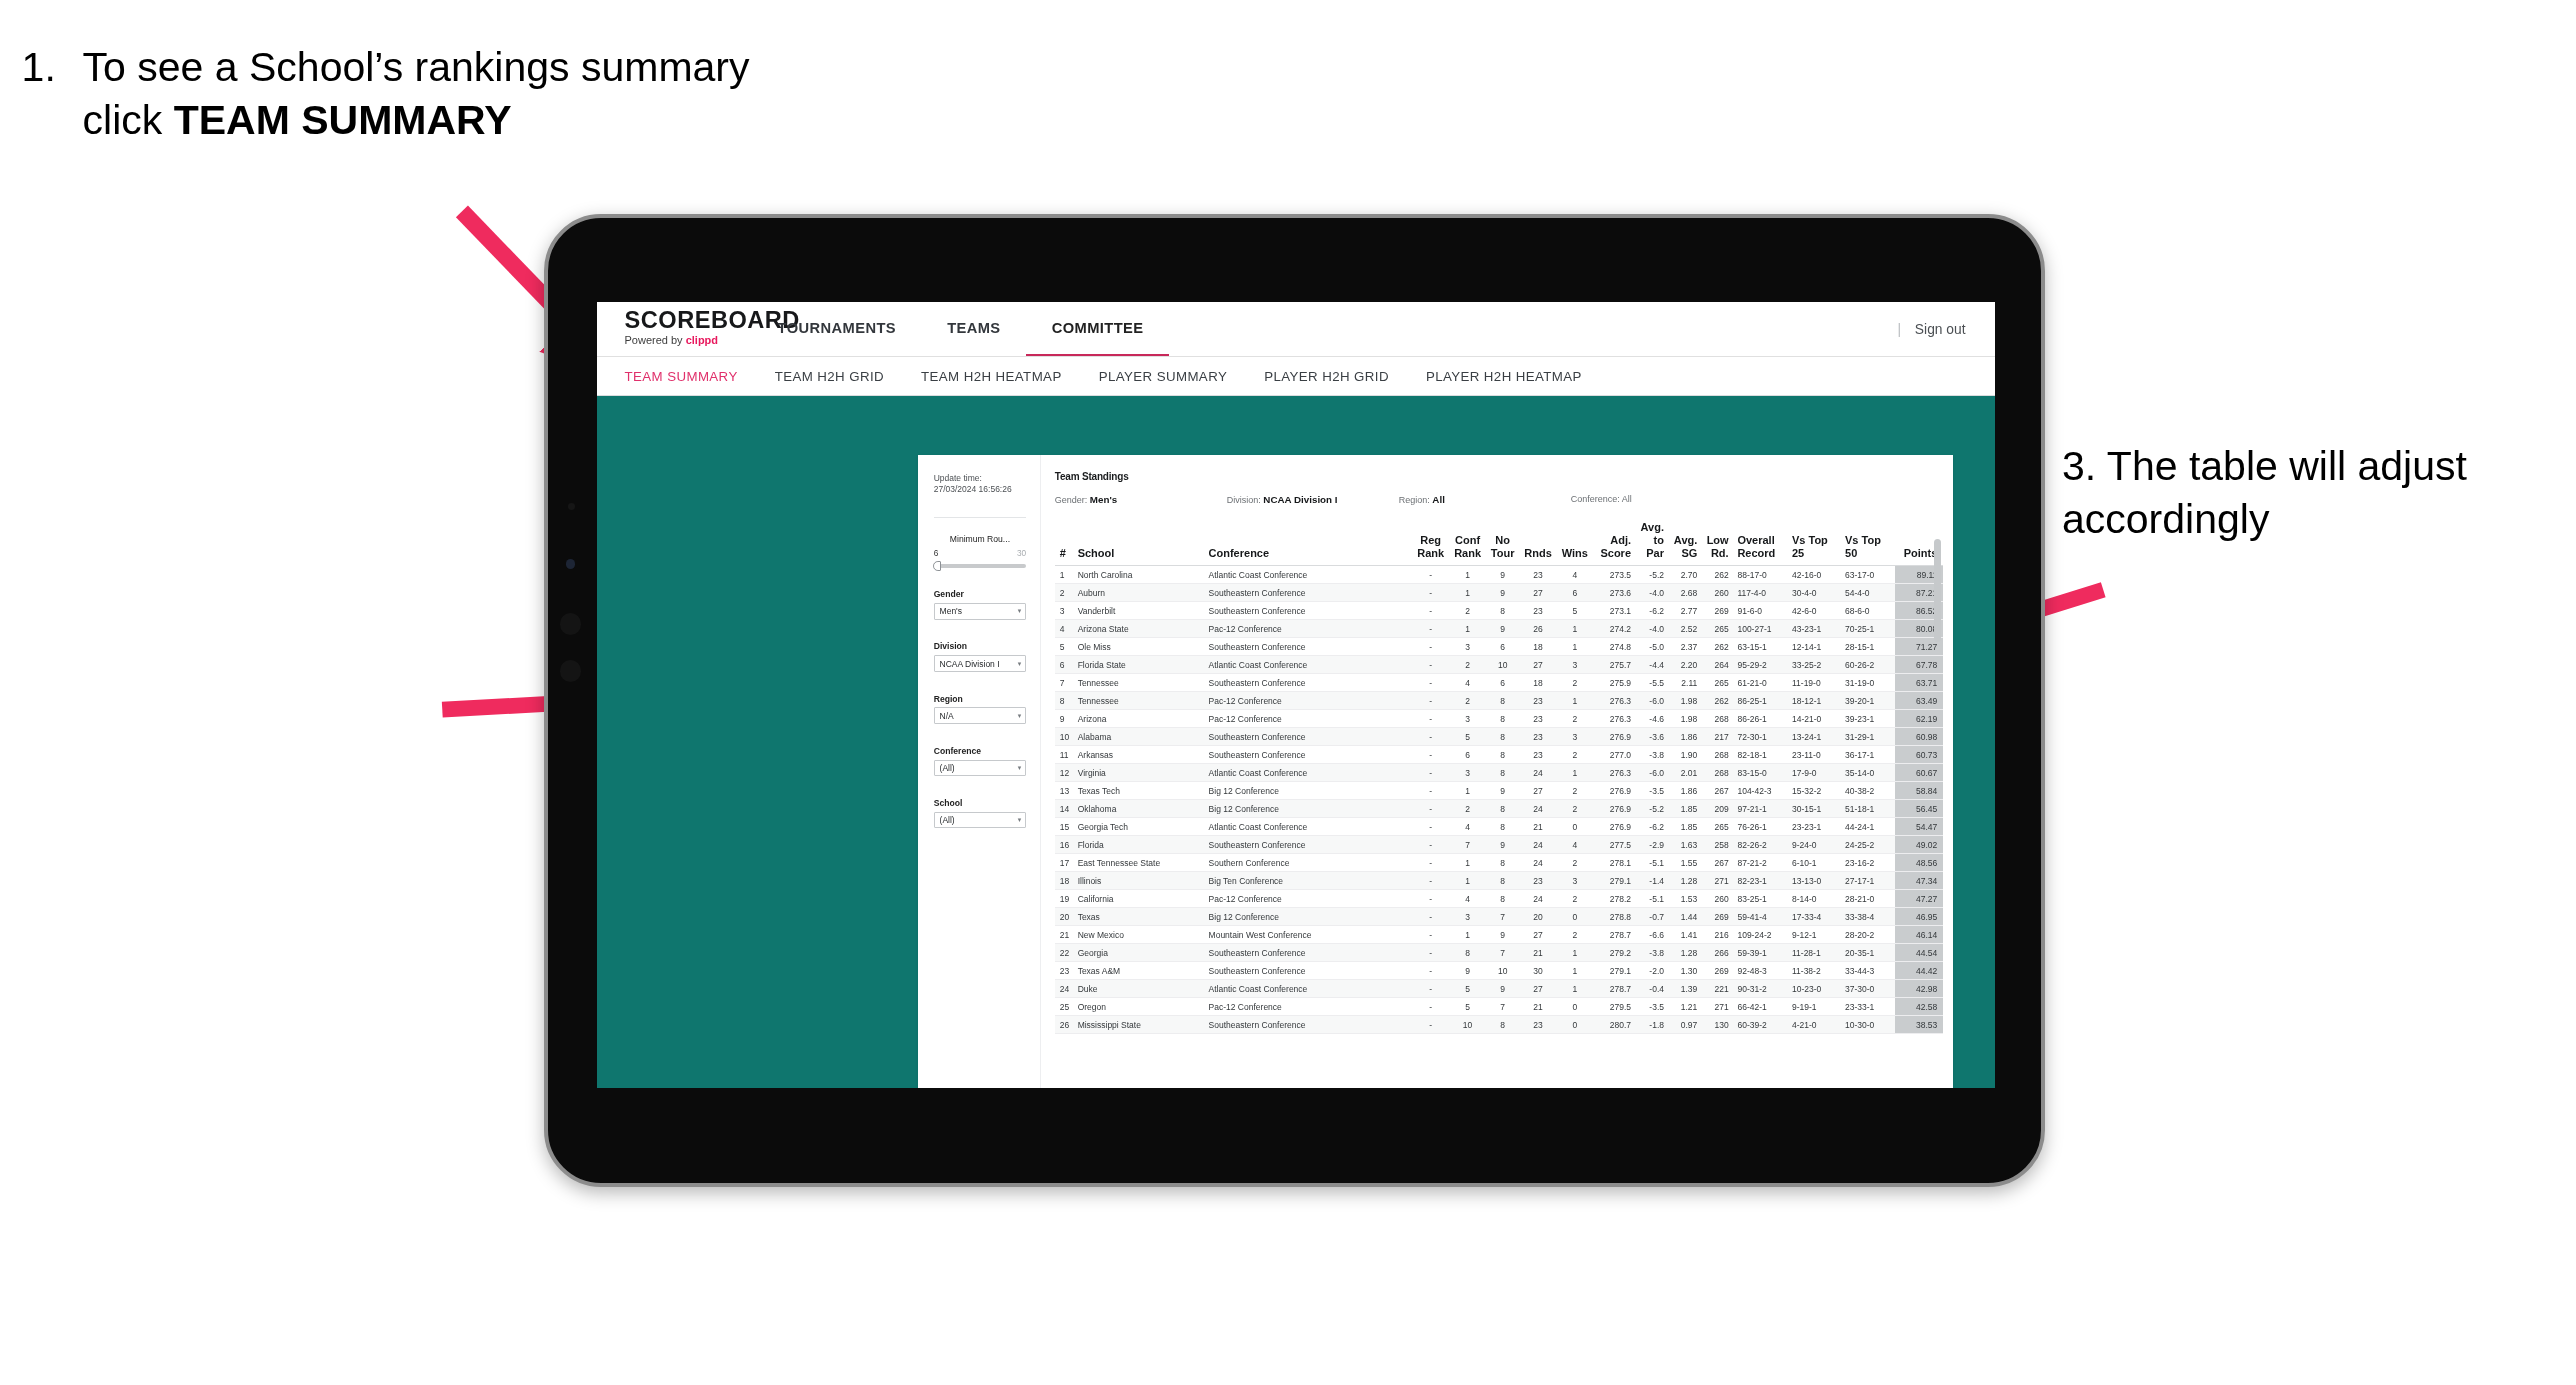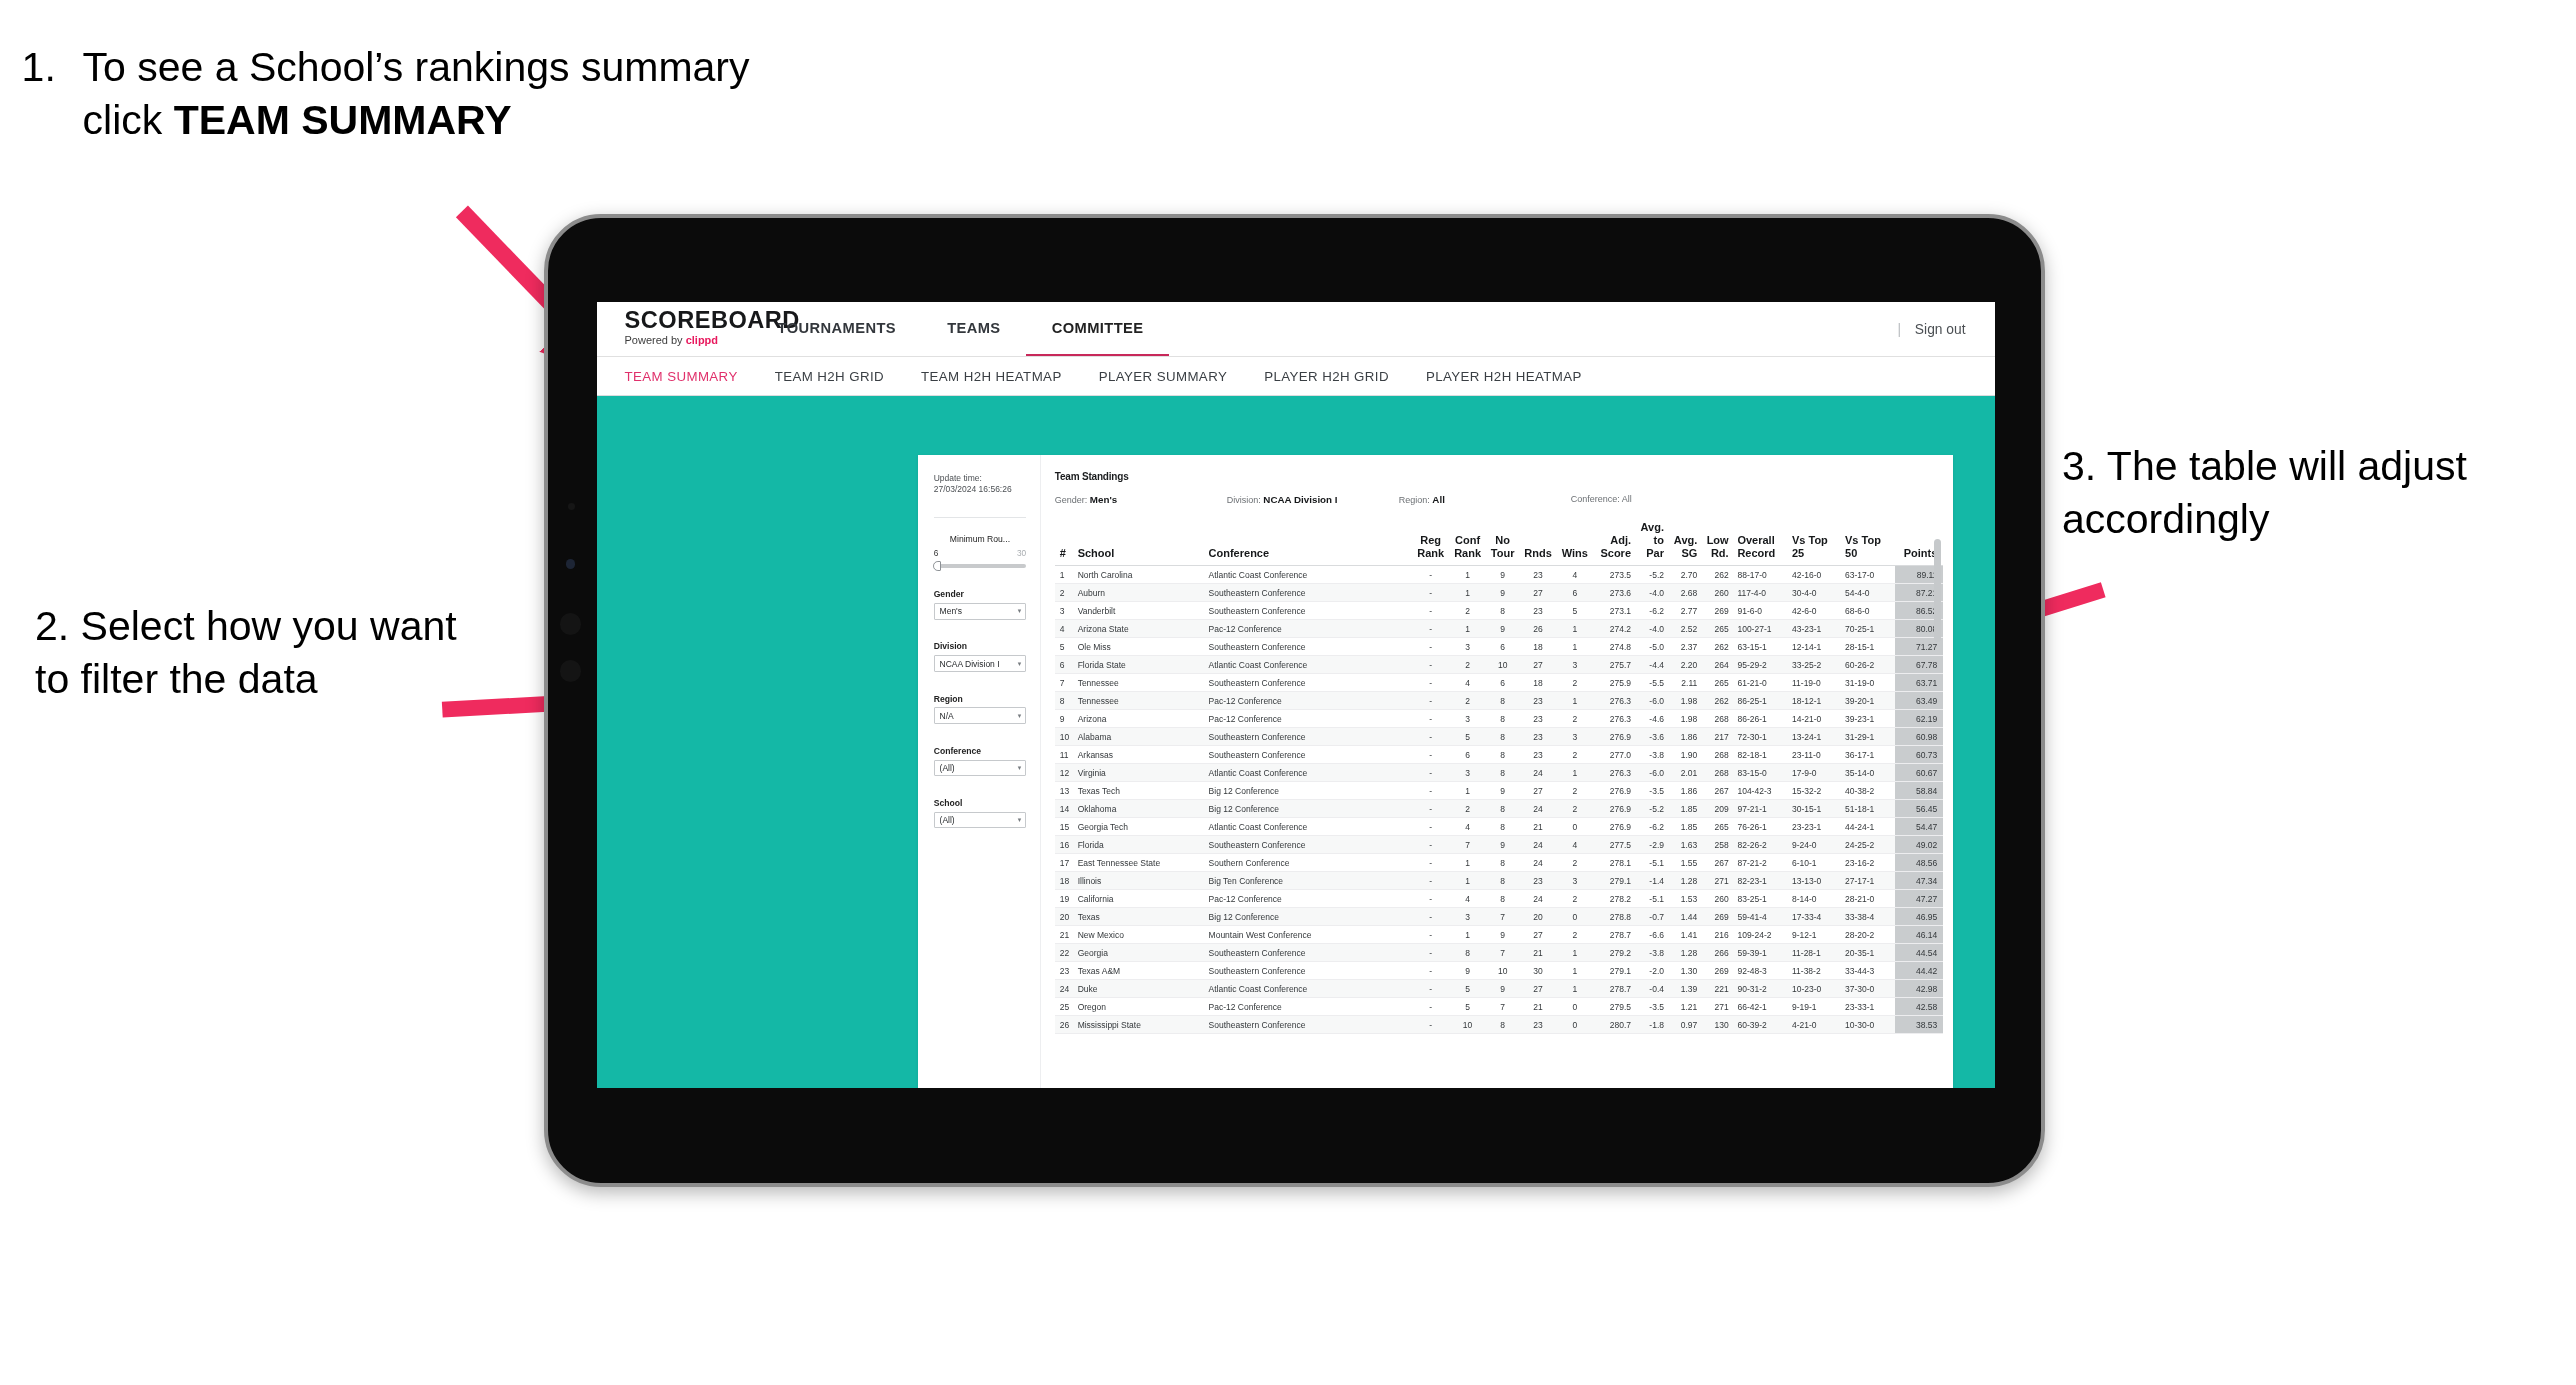--- a/index.html
+++ b/index.html
@@ -62,21 +62,21 @@
                   font-size:13.8px; color:#4c5054; gap:13.8px; }
   .topbar-right .divider { color:#b9bcbf; }
 
   
   .subnav { height: 39px; background:#fff; display:flex; align-items:center;
             padding-left: 27.5px; gap: 37px; border-bottom:1px solid #dadcde; }
   .subnav .sitem { font-size:13.3px; color:#3a3f44; letter-spacing:0.4px; cursor:pointer; }
   .subnav .sitem.active { color:#e0306b; }
 
   
-  .content { position:relative; height: calc(100% - 94px); background:#14b8a6;text-decoration:underline; }
+  .content { position:relative; height: calc(100% - 94px); background:#0f766e;text-decoration:underline; }
   .card {
     position:absolute; left: 321px; top: 59px;
     width: 1035px; height: 678px;
     background:#ffffff; box-shadow: 0 1px 2.9px rgba(0,0,0,0.10);
     display:flex; flex-direction:column;
   }
   .card-body { flex:1; display:flex; min-height:0; }
 
   
   .filters { width: 123px; flex:none; padding: 17.7px 13.8px 0 15.7px; border-right:1px solid #edeef0; }
@@ -136,21 +136,20 @@
 </head>
 <body>
 
 <div class="page">
 
   <div class="callout" id="callout-1">
     <span class="num">1.</span>
     <span class="body"><span>To see a School’s rankings summary click </span><span class="bold">TEAM SUMMARY</span></span>
   </div>
 
-  <div class="callout" id="callout-2">2. Select how you want to filter the data</div>
 
   <div class="callout" id="callout-3">3. The table will adjust accordingly</div>
 
   <svg class="arrow-svg" viewBox="0 0 2621 1410">
     <defs>
       <marker id="ah" markerWidth="5" markerHeight="5" refX="2.6" refY="2.5" orient="auto">
         <path d="M0,0 L5,2.5 L0,5 z" fill="#ef2b5e"></path>
       </marker>
     </defs>
     <line x1="470" y1="215" x2="610" y2="360" stroke="#ef2b5e" stroke-width="17" marker-end="url(#ah)"></line>

